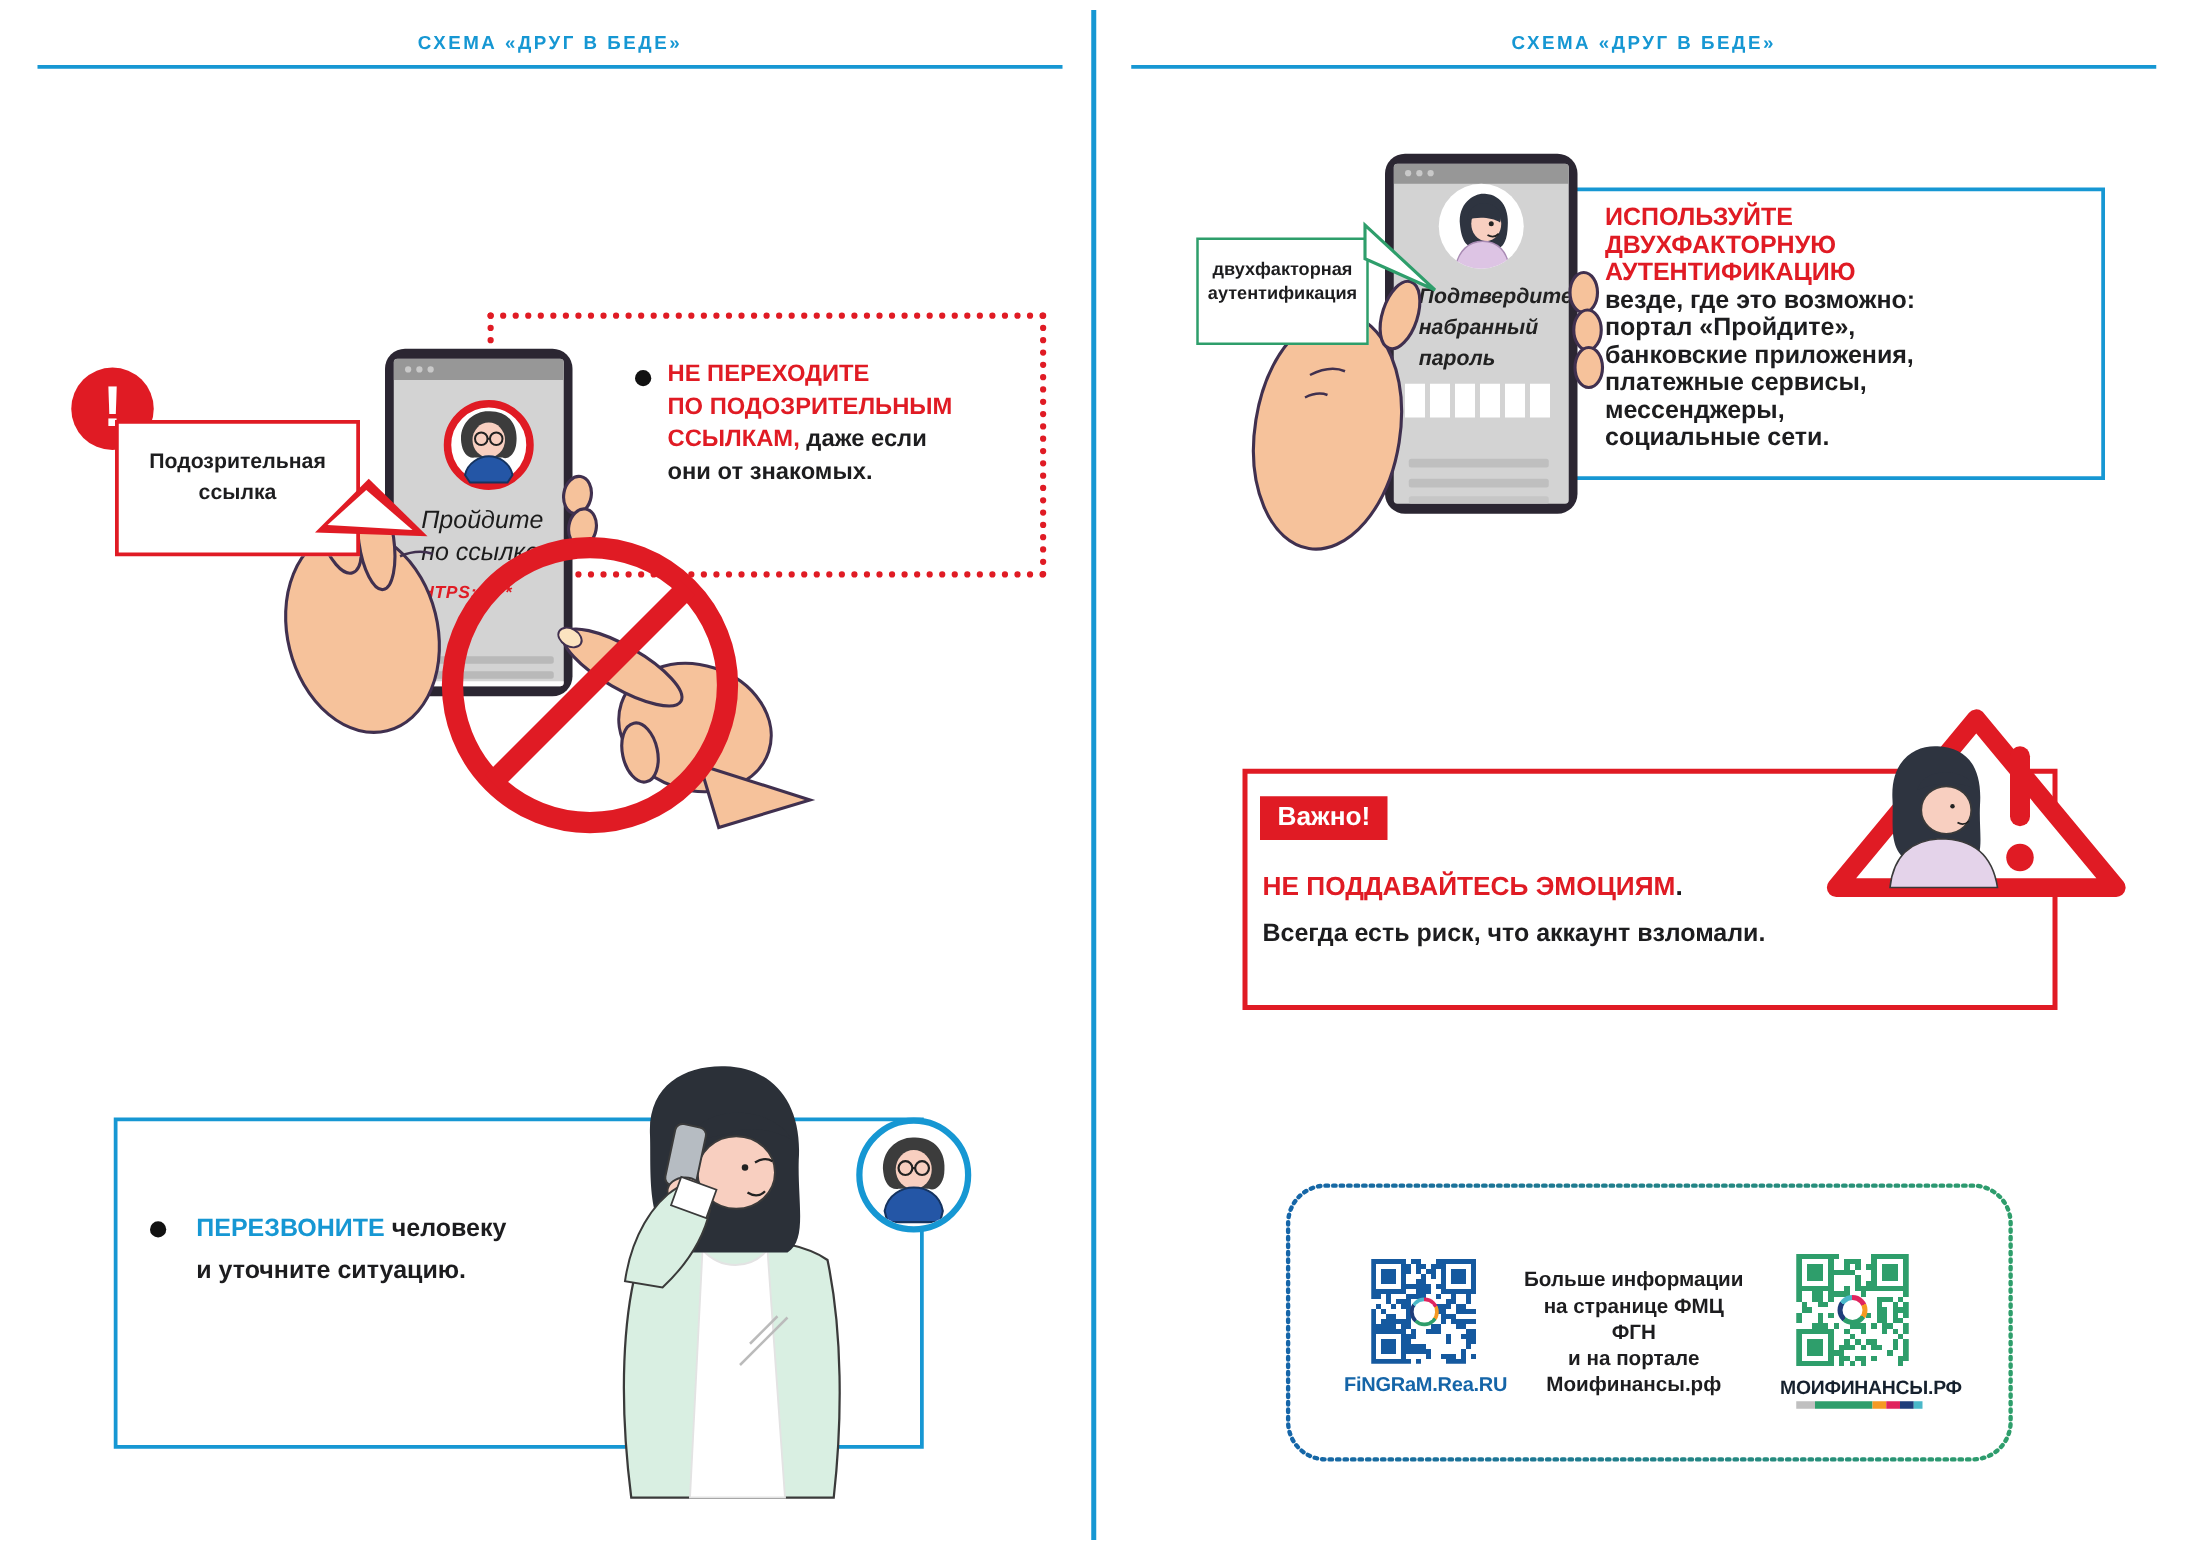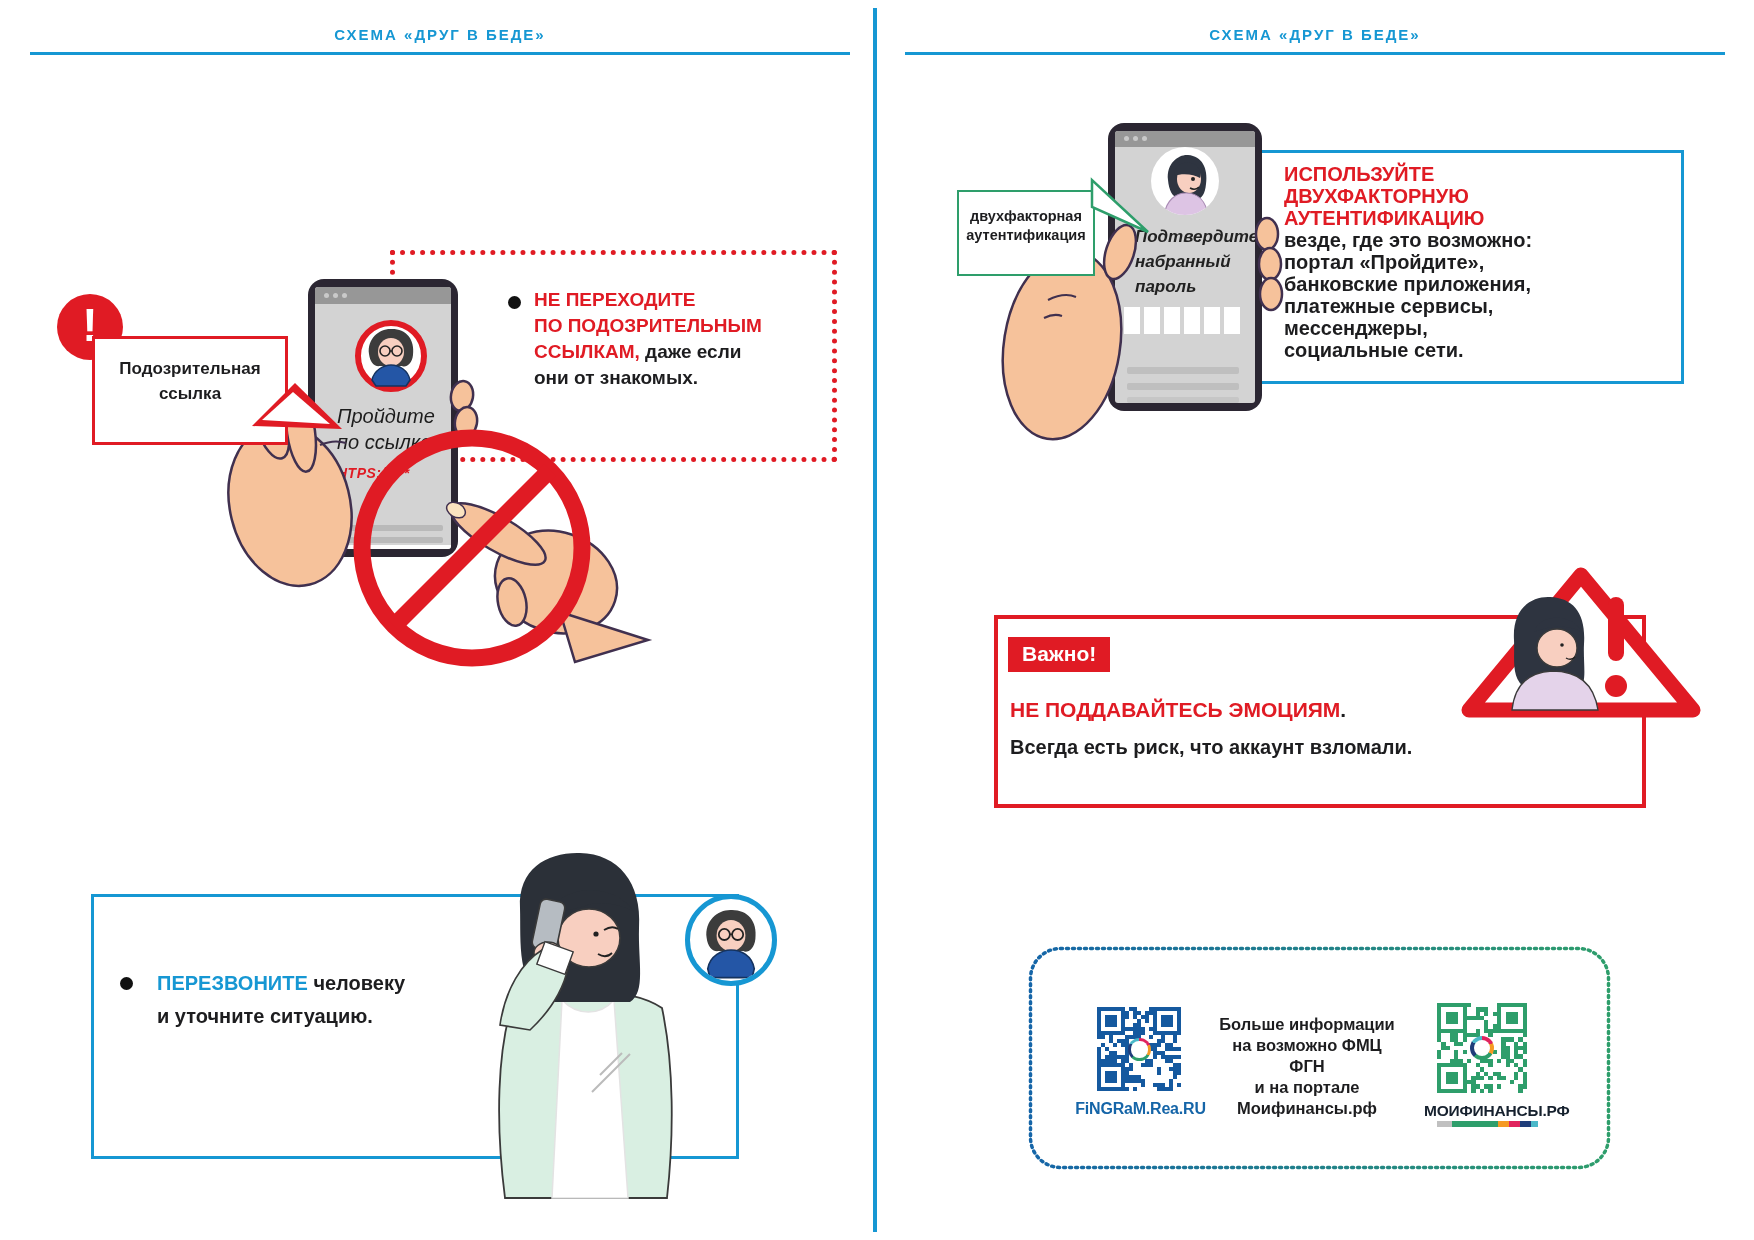--- a/index.html
+++ b/index.html
@@ -546,21 +546,21 @@
         <rect x="17" y="20" width="1" height="1" fill="#15599f"></rect>
         <rect x="18" y="20" width="1" height="1" fill="#15599f"></rect>
       </svg></div>
   <div class="qr-logo" style="left:1128px;top:1038px;width:23px;height:23px;">
       <i></i>
     </div>
   <div class="abs qr-label-l">FiNGRaM.Rea.RU</div>
 
   <div class="abs info-text">
     <div>Больше информации</div>
-    <div>на возможно ФМЦ ФГН</div>
+    <div>на странице ФМЦ ФГН</div>
     <div>и на портале</div>
     <div>Моифинансы.рф</div>
   </div>
 
   <div class="abs qr" style="left:1437px;top:1003px;width:90px;height:90px;"><svg viewBox="0 0 21 21" width="100%" height="100%" shape-rendering="crispEdges">
         <rect x="0" y="0" width="1" height="1" fill="#2e9e6b"></rect>
         <rect x="1" y="0" width="1" height="1" fill="#2e9e6b"></rect>
         <rect x="2" y="0" width="1" height="1" fill="#2e9e6b"></rect>
         <rect x="3" y="0" width="1" height="1" fill="#2e9e6b"></rect>
         <rect x="4" y="0" width="1" height="1" fill="#2e9e6b"></rect>

